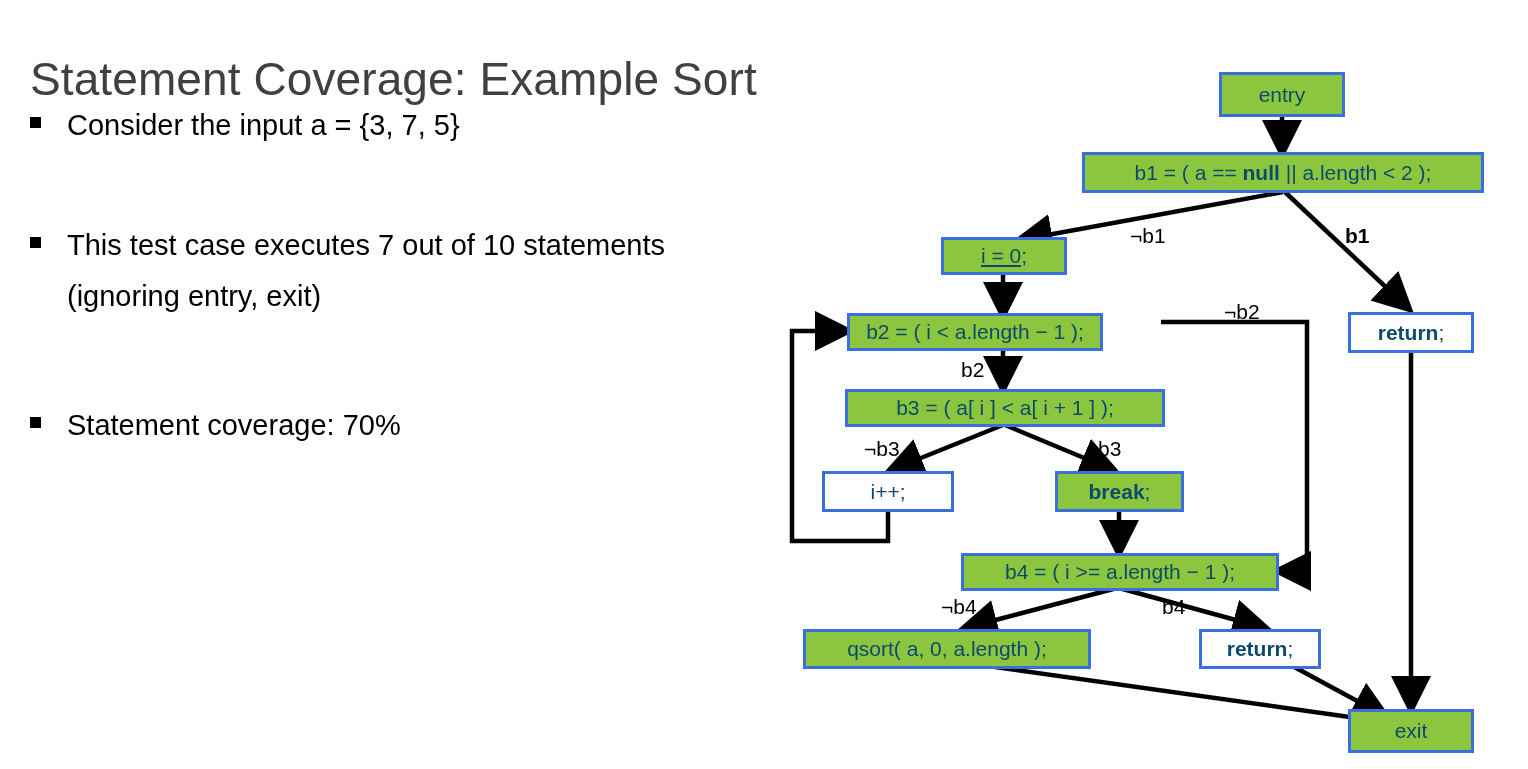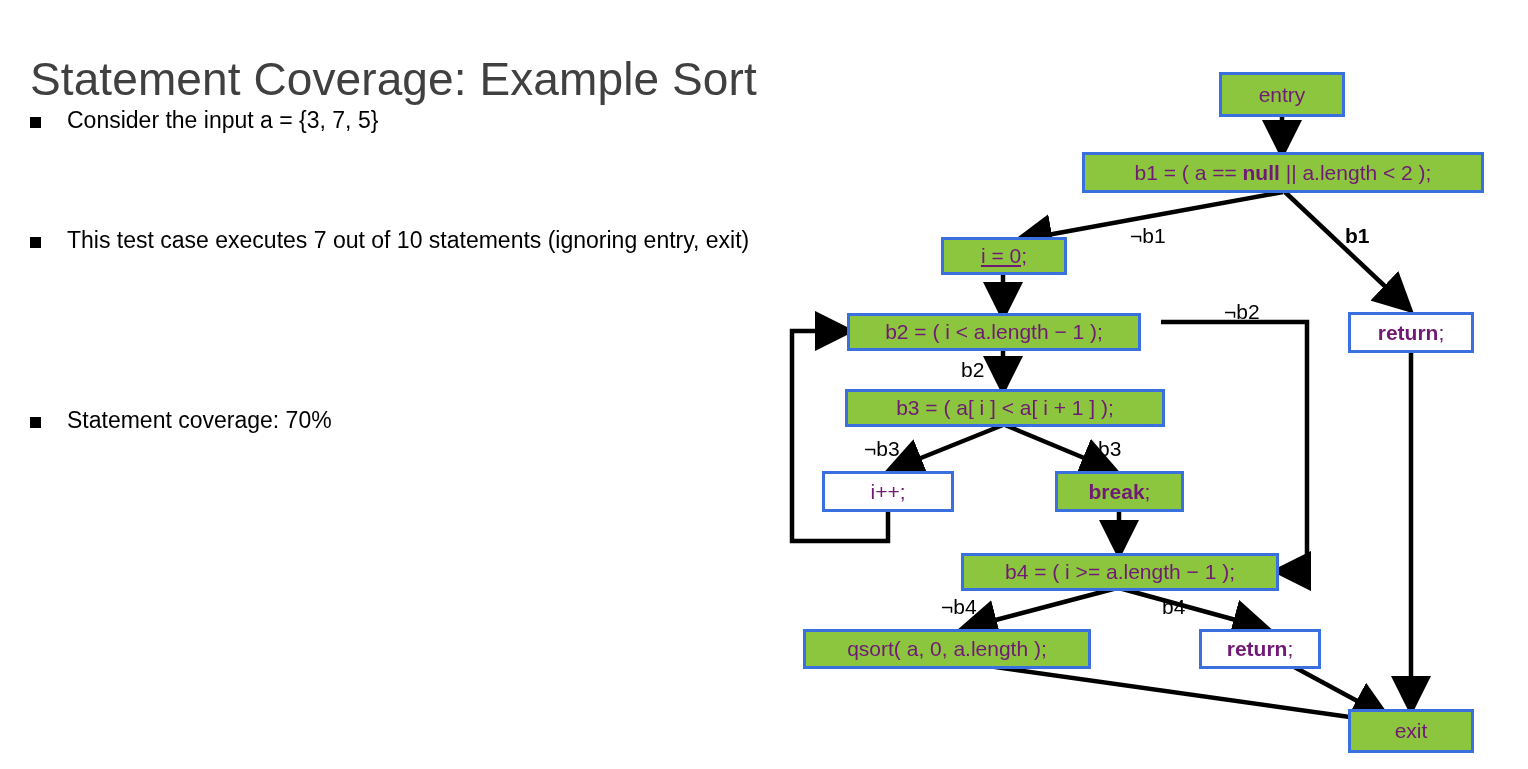--- a/index.html
+++ b/index.html
@@ -19,37 +19,37 @@
     font-size:46px;font-weight:400;color:#404040;
     letter-spacing:.1px;white-space:nowrap;margin-top:44px;
   }
   .bullets{position:absolute;left:30px;top:100px;width:730px;}
   .bullet{position:absolute;display:flex;align-items:flex-start;}
   .bullet .mark{
     width:11px;height:11px;background:#000;flex:0 0 auto;
     margin-top:17px;margin-right:26px;
   }
   .bullet .btext{
-    font-size:23px;line-height:1.75;color:#000;font-weight:400;
+    font-size:29px;line-height:1.75;color:#000;font-weight:400;
   }
   #b-one{top:0px;}
   #b-two{top:120px;}
   #b-three{top:300px;}
 
   
   #graph{position:absolute;left:0;top:0;width:1528px;height:769px;}
   svg.edges{position:absolute;left:0;top:0;width:1528px;height:769px;pointer-events:none;}
 
   .node{
     position:absolute;
     box-sizing:border-box;
     border:3px solid #3a6fe0;
     background:#8cc63e;
     display:flex;align-items:center;justify-content:center;
-    font-size:21px;color:#701a75;white-space:nowrap;
+    font-size:21px;color:#0c4a6e;white-space:nowrap;
     font-family:"Liberation Sans",sans-serif;
   }
   .node.uncovered{background:#ffffff;}
   .node b{font-weight:bold;}
 
   .elabel{
     position:absolute;font-size:21px;color:#000;white-space:nowrap;
     font-family:"Liberation Sans",sans-serif;
   }
 </style>
@@ -126,21 +126,21 @@
     </div>
 
     <div class="node" style="left:941px;top:237px;width:126px;height:38px;text-decoration:underline;">
       <span>i = 0;</span>
     </div>
 
     <div class="node uncovered" style="left:1348px;top:312px;width:126px;height:41px;">
       <span><b>return</b><span>;</span></span>
     </div>
 
-    <div class="node" style="left:847px;top:313px;width:294px;height:38px;">
+    <div class="node" style="left:847px;top:313px;width:256px;height:38px;">
       <span>b2 = ( i &lt; a.length − 1 );</span>
     </div>
 
     <div class="node" style="left:845px;top:389px;width:320px;height:38px;">
       <span>b3 = ( a[ i ] &lt; a[ i + 1 ] );</span>
     </div>
 
     <div class="node uncovered" style="left:822px;top:471px;width:132px;height:41px;">
       <span>i++;</span>
     </div>

